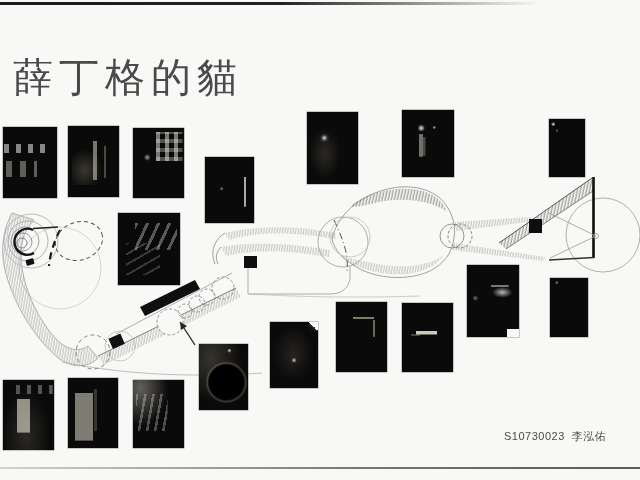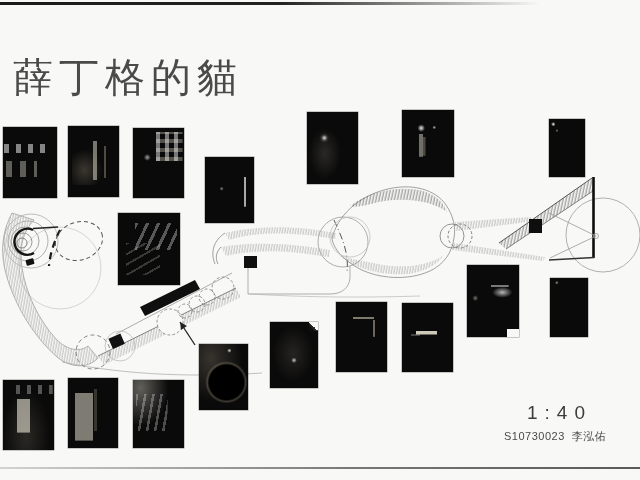--- a/index.html
+++ b/index.html
@@ -231,20 +231,19 @@
       <div class="photo eff-dim dogear" style="left: 270px; top: 322px; width: 48px; height: 66px;"></div>
       <div class="photo eff-lline" style="left: 336px; top: 302px; width: 51px; height: 70px;"></div>
       <div class="photo eff-streak" style="left: 402px; top: 303px; width: 51px; height: 69px;"></div>
       <div class="photo eff-table notch" style="left: 467px; top: 265px; width: 52px; height: 72px;"></div>
       <div class="photo eff-plain" style="left: 550px; top: 278px; width: 38px; height: 59px;"></div>
       <div class="photo eff-door" style="left: 3px; top: 380px; width: 51px; height: 70px;"></div>
       <div class="photo eff-panel" style="left: 68px; top: 378px; width: 50px; height: 70px;"></div>
       <div class="photo eff-stairs2" style="left: 133px; top: 380px; width: 51px; height: 68px;"></div>
     </div>
 
-  <div class="scale-label">1:40</div>
 
   <div class="credit">
     <span>S10730023</span><span class="name">李泓佑</span>
   </div>
 
   <div class="scan-line-bottom"></div>
 </div>
 
 </body></html>

